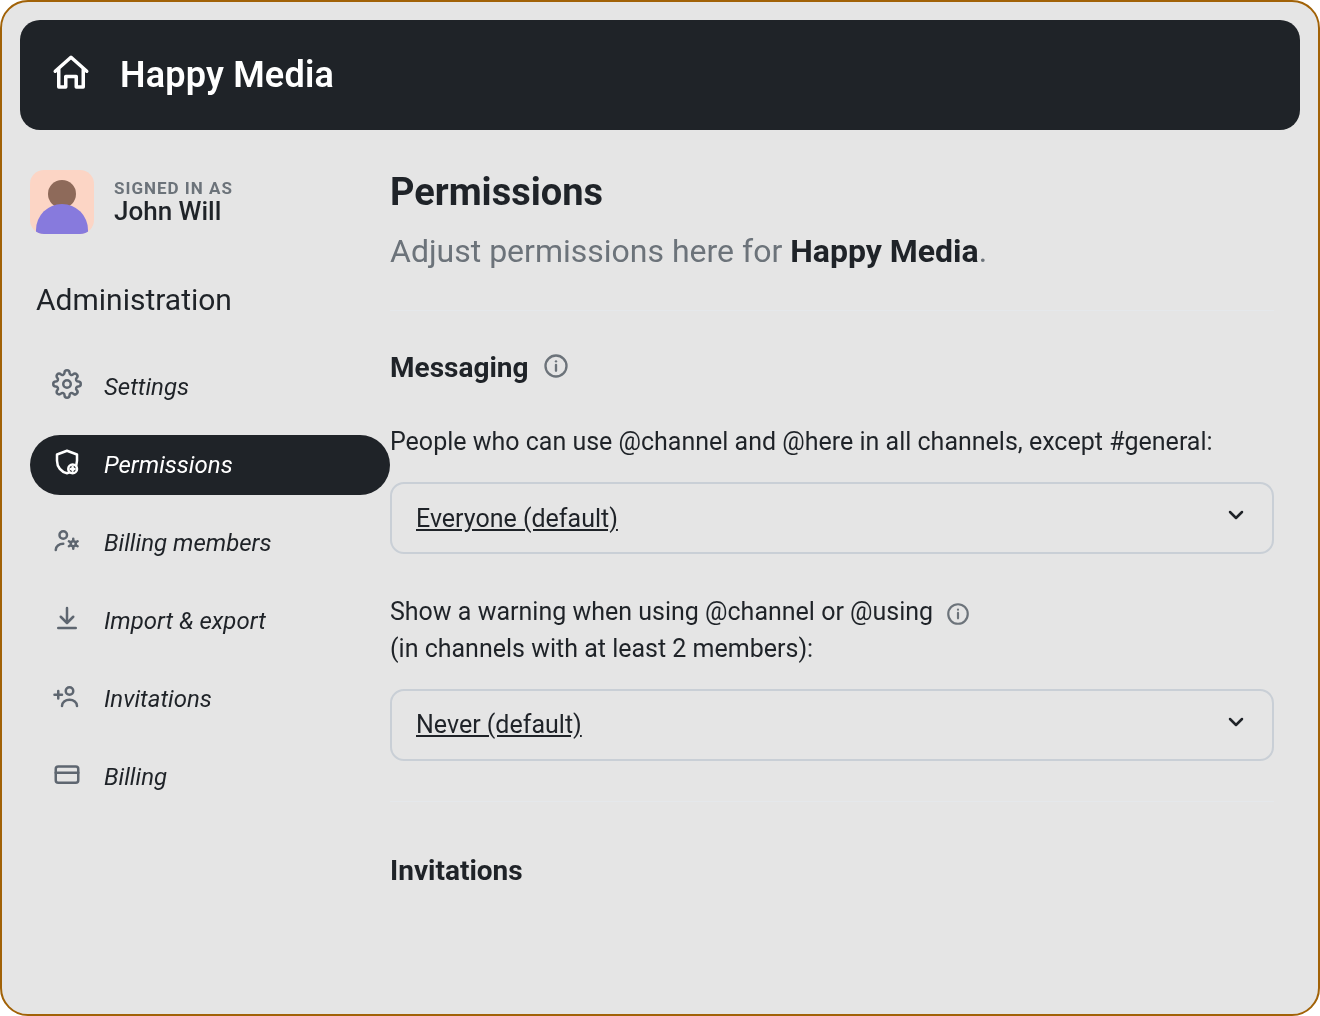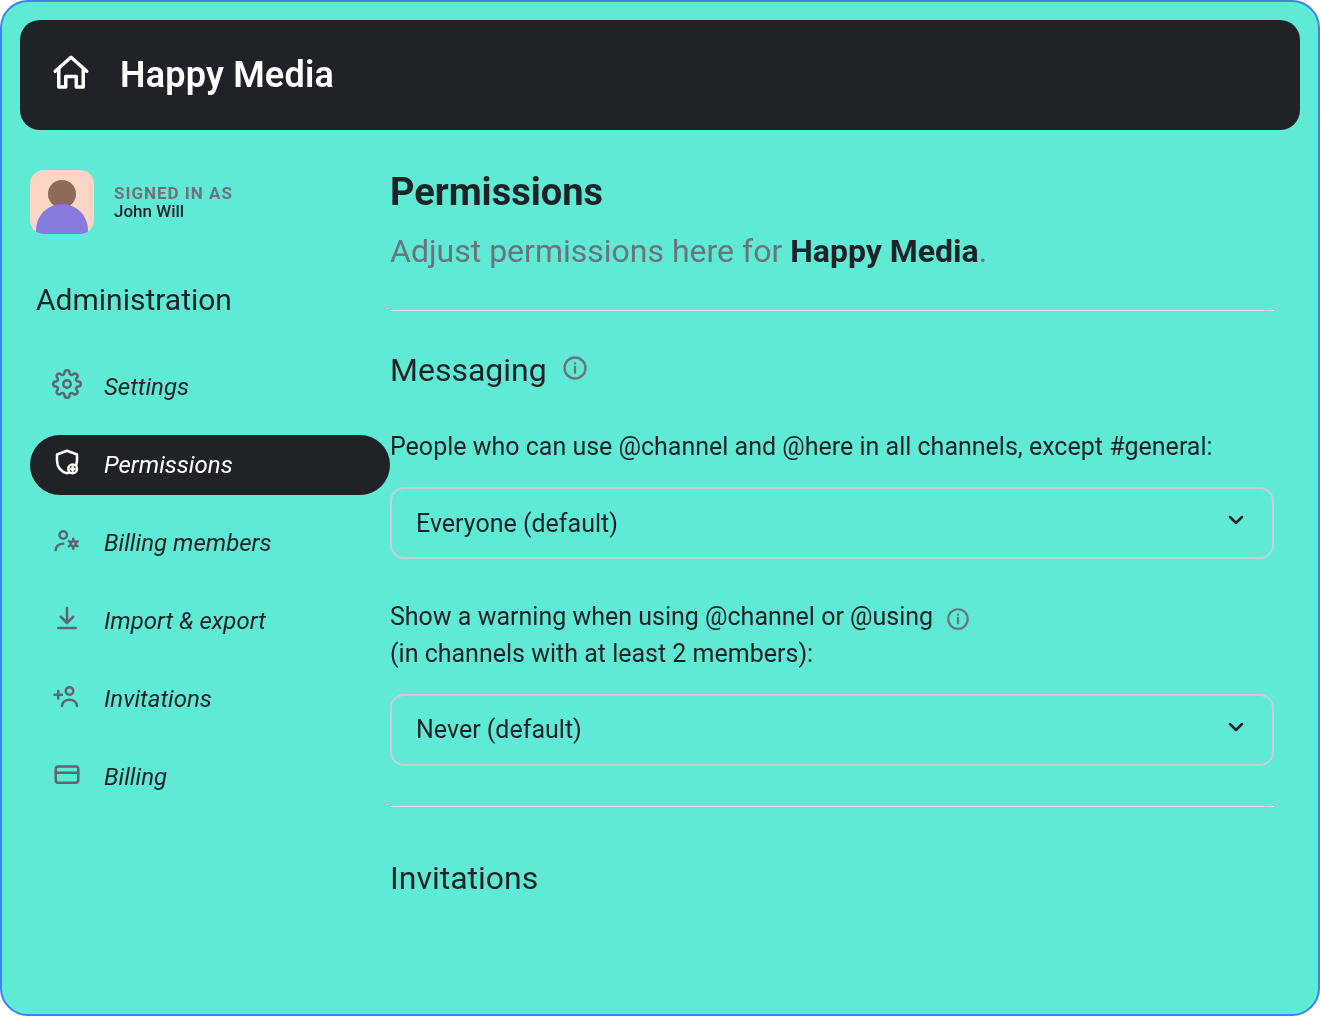--- a/index.html
+++ b/index.html
@@ -4,27 +4,27 @@
 <style>
   * { box-sizing: border-box; margin: 0; padding: 0; }
   body {
     font-family: -apple-system, BlinkMacSystemFont, "Segoe UI", Roboto, "Helvetica Neue", Arial, sans-serif;
     background: #fff;
     color: #1f2328;
   }
   .frame {
     width: 1320px;
     height: 1016px;
-    border: 2px solid #3b82f6;
+    border: 2px solid #a16207;
     border-radius: 28px;
     padding: 18px;
     margin: 0;
     position: relative;
     overflow: hidden;
-    background:#5eead4;
+    background:#e5e5e5;
   }
   .topbar {
     background: #1f2328;
     color: #fff;
     border-radius: 20px;
     height: 110px;
     display:flex;
     align-items:center;
     padding: 0 30px;
     gap: 28px;
@@ -57,21 +57,21 @@
   }
   .avatar .head { position:absolute; left:18px; top:10px; width:28px; height:28px; border-radius:50%; background:#8e6a5a; }
   .avatar .body { position:absolute; left:6px; top:34px; width:52px; height:40px; border-radius:26px 26px 0 0; background:#877add; }
   .signed-text .lbl {
     font-size: 17px;
     font-weight:700;
     letter-spacing:1px;
     color:#6c737a;
   }
   .signed-text .name {
-    font-size: 17px;
+    font-size: 26px;
     font-weight:500;
     color:#1f2328;
     margin-top:-2px;
   }
   .section-title {
     font-size: 30px;
     font-weight:400;
     margin-top: 48px;
     padding-left: 6px;
   }
@@ -116,21 +116,21 @@
   hr.sep {
     border:none;
     border-top:1px solid #e5e8eb;
     margin-top: 40px;
   }
   .sec-head {
     display:flex; align-items:center; gap:14px;
     margin-top: 40px;
   }
   .sec-head .t {
-    font-size: 32px; font-weight:400;
+    font-size: 28px; font-weight:700;
   }
   .info-ic { width:28px; height:28px; color:#6c737a; }
   .field-label {
     font-size: 25px;
     color:#1f2328;
     margin-top: 40px;
     line-height:1.45;
     display:flex;
     flex-wrap:wrap;
     align-items:center;
@@ -141,20 +141,21 @@
     margin-top: 22px;
     border: 2px solid #c9cfd6;
     border-radius: 14px;
     height: 72px;
     display:flex;
     align-items:center;
     justify-content:space-between;
     padding: 0 24px;
     font-size: 25px;
     cursor:pointer;
+    text-decoration:underline;
   }
   .select .chev { color:#1f2328; }
   .sec-head.second { margin-top: 52px; }
 </style>
 </head>
 <body>
 
 <div class="frame">
   <div class="topbar">
     <span>

